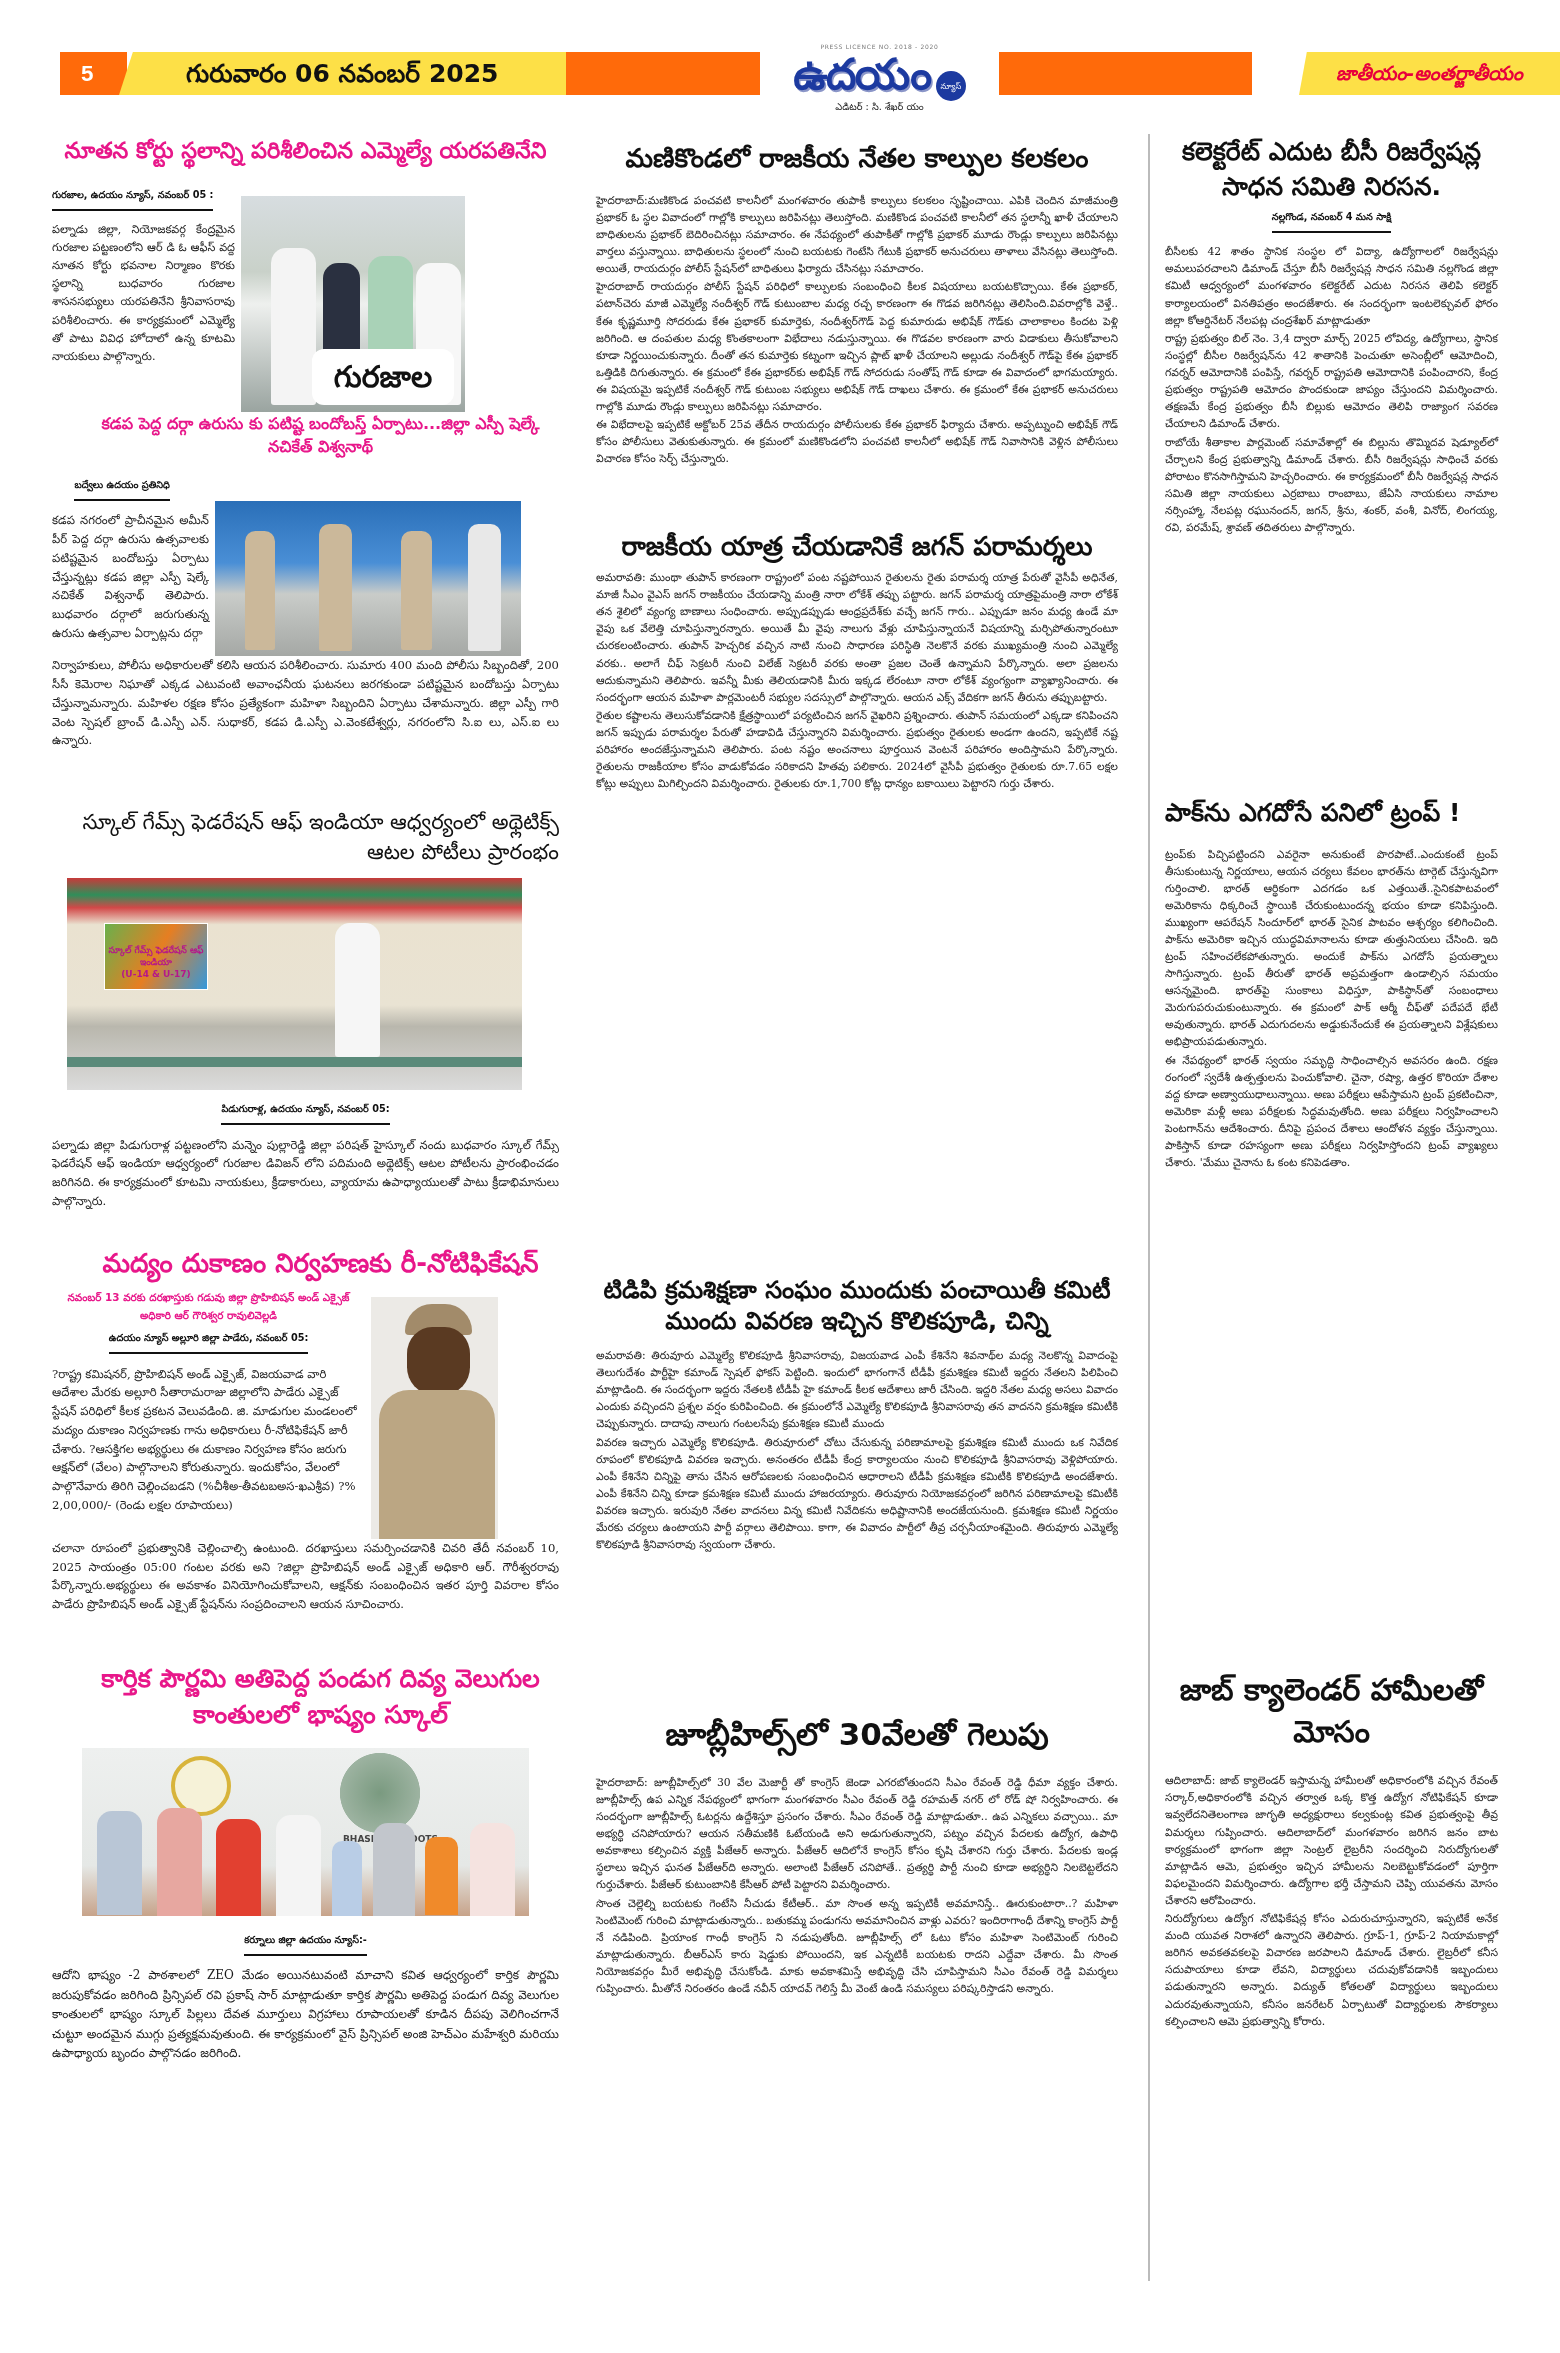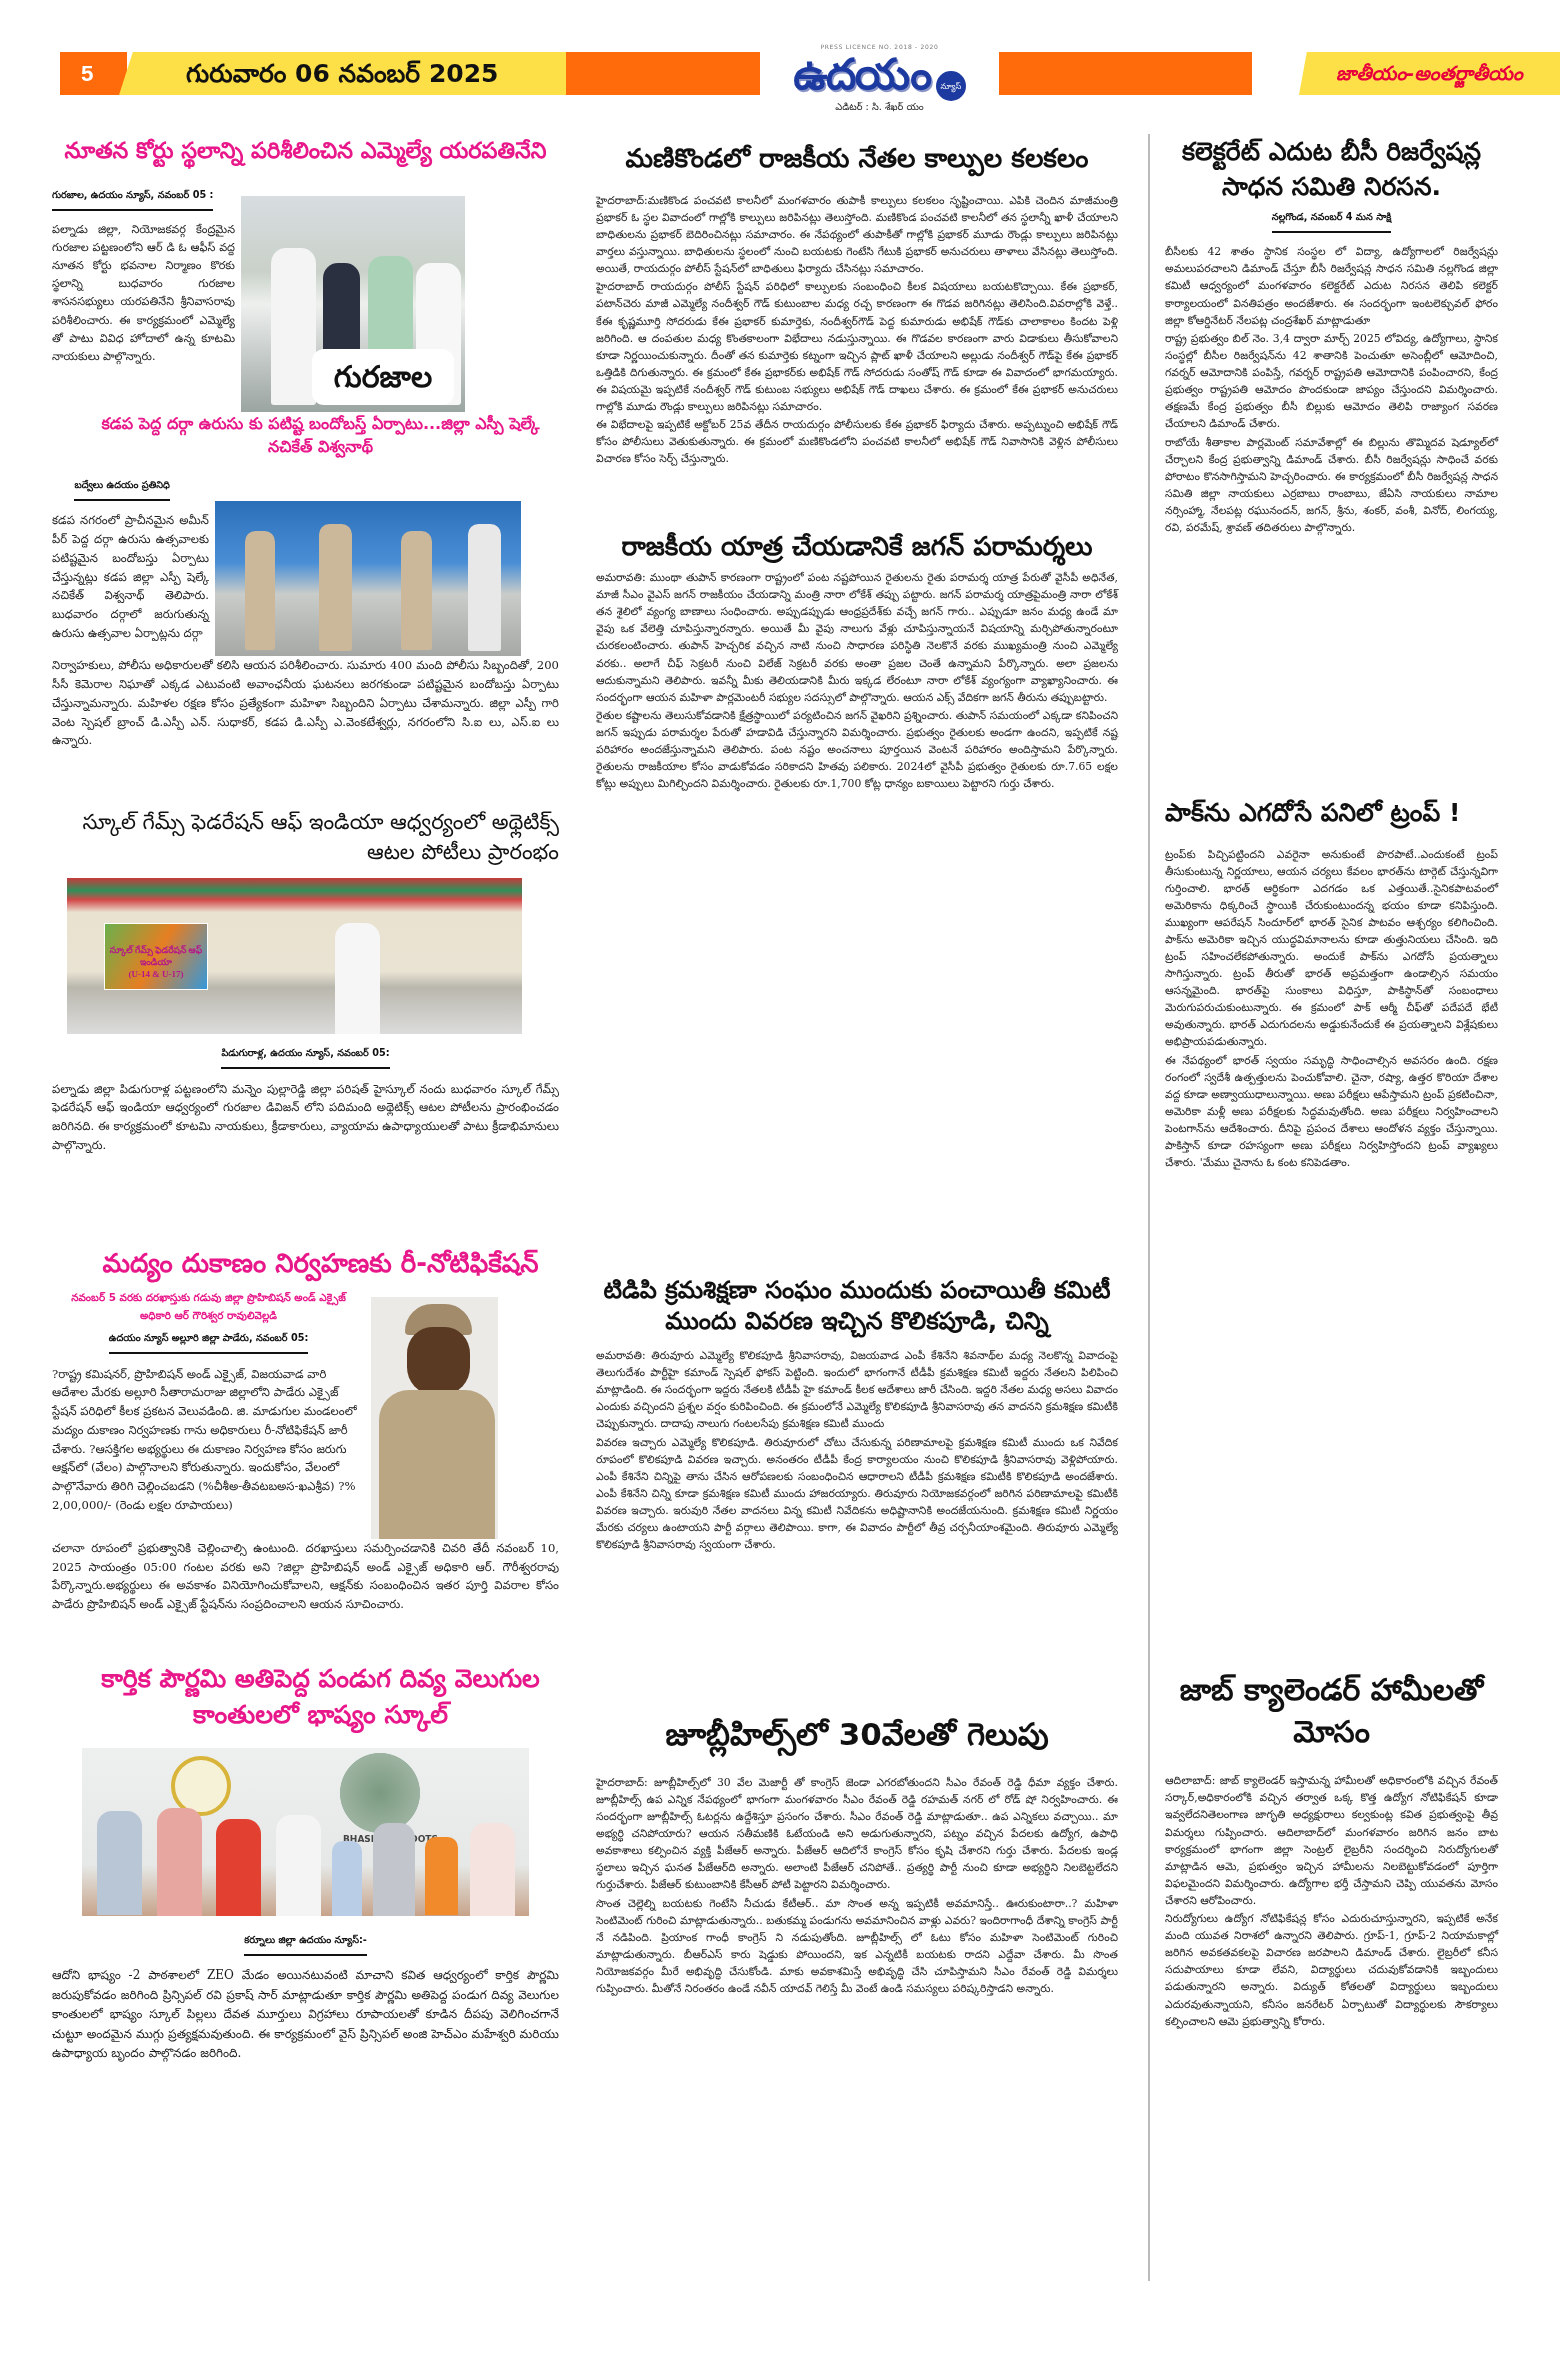--- a/index.html
+++ b/index.html
@@ -102,36 +102,36 @@
         <div style="position:absolute;left:104px;top:22.4px;width:33px;height:127px;background:#cbb89a;border-radius:10.4px 10.4px 2.2px 2.2px;"></div>
         <div style="position:absolute;left:186px;top:30px;width:31px;height:119px;background:#cbb89a;border-radius:10.4px 10.4px 2.2px 2.2px;"></div>
         <div style="position:absolute;left:253px;top:22.4px;width:33px;height:127px;background:#e8e8e8;border-radius:10.4px 10.4px 2.2px 2.2px;"></div>
       </div>
     </div>
     <div class="body" style="font-size:11.6px;line-height:1.62;">నిర్వాహకులు, పోలీసు అధికారులతో కలిసి ఆయన పరిశీలించారు. సుమారు 400 మంది పోలీసు సిబ్బందితో, 200 సీసీ కెమెరాల నిఘాతో ఎక్కడ ఎటువంటి అవాంఛనీయ ఘటనలు జరగకుండా పటిష్టమైన బందోబస్తు ఏర్పాటు చేస్తున్నామన్నారు. మహిళల రక్షణ కోసం ప్రత్యేకంగా మహిళా సిబ్బందిని ఏర్పాటు చేశామన్నారు. జిల్లా ఎస్పీ గారి వెంట స్పెషల్ బ్రాంచ్ డి.ఎస్పీ ఎన్. సుధాకర్, కడప డి.ఎస్పీ ఎ.వెంకటేశ్వర్లు, నగరంలోని సి.ఐ లు, ఎస్.ఐ లు ఉన్నారు.</div>
   </article>
 
   <article style="height:440px;">
     <h2 class="headline hl-plain" style="font-size:21px;line-height:1.45;padding-left:30px;text-align:right;">స్కూల్ గేమ్స్ ఫెడరేషన్ ఆఫ్ ఇండియా ఆధ్వర్యంలో అథ్లెటిక్స్ ఆటల పోటీలు ప్రారంభం</h2>
-    <div class="photo" style="margin:10.4px 0 0 15px;width:455px;height:156px;background:linear-gradient(180deg,#c83a3a 0%,#2f8f5a 8%,#d24848 14%,#eae2d0 22%,#e9e3d3 60%,#b9b7ad 70%,#dcdcdc 100%);font-family:Liberation Serif, serif;">
+    <div class="photo" style="margin:10.4px 0 0 15px;width:455px;height:212px;background:linear-gradient(180deg,#c83a3a 0%,#2f8f5a 8%,#d24848 14%,#eae2d0 22%,#e9e3d3 60%,#b9b7ad 70%,#dcdcdc 100%);">
       <div style="position:absolute;left:37px;top:45px;width:104px;height:67px;background:linear-gradient(120deg,#6ab04c,#e67e22,#3498db);border:1.5px solid #fff;font-size:9px;color:#b5178a;font-weight:bold;text-align:center;padding-top:21px;">
         <span>స్కూల్ గేమ్స్ ఫెడరేషన్ ఆఫ్ ఇండియా</span><br><span>(U-14 &amp; U-17)</span>
       </div>
       <div style="position:absolute;left:0;top:179px;width:455px;height:10.4px;background:#5a8a7a;"></div>
       <div style="position:absolute;left:268px;top:45px;width:45px;height:134px;background:#f6f6f6;border-radius:15px 15px 3px 3px;"></div>
     </div>
     <span class="dateline" style="font-size:9.7px;margin-top:13.4px;">పిడుగురాళ్ల, ఉదయం న్యూస్, నవంబర్ 05:</span>
     <div class="body" style="font-size:11.6px;line-height:1.62;">పల్నాడు జిల్లా పిడుగురాళ్ల పట్టణంలోని మన్నెం పుల్లారెడ్డి జిల్లా పరిషత్ హైస్కూల్ నందు బుధవారం స్కూల్ గేమ్స్ ఫెడరేషన్ ఆఫ్ ఇండియా ఆధ్వర్యంలో గురజాల డివిజన్ లోని పదిమంది అథ్లెటిక్స్ ఆటల పోటీలను ప్రారంభించడం జరిగినది. ఈ కార్యక్రమంలో కూటమి నాయకులు, క్రీడాకారులు, వ్యాయామ ఉపాధ్యాయులతో పాటు క్రీడాభిమానులు పాల్గొన్నారు.</div>
   </article>
 
   <article style="height:414px;">
     <h2 class="headline hl-pink" style="font-size:26px;padding-left:30px;">మద్యం దుకాణం నిర్వహణకు రీ-నోటిఫికేషన్</h2>
     <div class="split" style="margin-top:9px;">
       <div class="text" style="flex:0 0 313px;">
-        <div style="color:#e8178a;font-weight:bold;font-size:10.4px;text-align:center;line-height:1.7;padding:0 15px;">నవంబర్ 5 వరకు దరఖాస్తుకు గడువు జిల్లా ప్రొహిబిషన్ అండ్ ఎక్సైజ్ అధికారి ఆర్ గౌరిశ్వర రావులివెల్లడి</div>
+        <div style="color:#e8178a;font-weight:bold;font-size:10.4px;text-align:center;line-height:1.7;padding:0 15px;">నవంబర్ 13 వరకు దరఖాస్తుకు గడువు జిల్లా ప్రొహిబిషన్ అండ్ ఎక్సైజ్ అధికారి ఆర్ గౌరిశ్వర రావులివెల్లడి</div>
         <span class="dateline" style="font-size:9.7px;">ఉదయం న్యూస్ అల్లూరి జిల్లా పాడేరు, నవంబర్ 05:</span>
         <div class="body" style="font-size:11.6px;line-height:1.62;text-align:left;">?రాష్ట్ర కమిషనర్, ప్రొహిబిషన్ అండ్ ఎక్సైజ్, విజయవాడ వారి ఆదేశాల మేరకు అల్లూరి సీతారామరాజు జిల్లాలోని పాడేరు ఎక్సైజ్ స్టేషన్ పరిధిలో కీలక ప్రకటన వెలువడింది. జి. మాడుగుల మండలంలో మద్యం దుకాణం నిర్వహణకు గాను అధికారులు రీ-నోటిఫికేషన్ జారీ చేశారు. ?ఆసక్తిగల అభ్యర్థులు ఈ దుకాణం నిర్వహణ కోసం జరుగు ఆక్షన్‌లో (వేలం) పాల్గొనాలని కోరుతున్నారు. ఇందుకోసం, వేలంలో పాల్గొనేవారు తిరిగి చెల్లించబడని (%చీశీఅ-తీవటబఅస-ఖఎశ్రీవ) ?% 2,00,000/- (రెండు లక్షల రూపాయలు)</div>
       </div>
       <div class="photo" style="flex:0 0 127px;height:242px;margin-top:7.5px;background:#eceae6;">
         <div style="position:absolute;left:34px;top:7.5px;width:67px;height:31px;background:#a28b6a;border-radius:30px 30px 4.5px 4.5px;"></div>
         <div style="position:absolute;left:36px;top:30px;width:63px;height:67px;background:#5a3a22;border-radius:40%;"></div>
         <div style="position:absolute;left:7.5px;top:93px;width:116px;height:149px;background:#bba683;border-radius:30px 30px 0 0;"></div>
       </div>
     </div>
     <div class="body" style="font-size:11.6px;line-height:1.62;">చలానా రూపంలో ప్రభుత్వానికి చెల్లించాల్సి ఉంటుంది. దరఖాస్తులు సమర్పించడానికి చివరి తేదీ నవంబర్ 10, 2025 సాయంత్రం 05:00 గంటల వరకు అని ?జిల్లా ప్రొహిబిషన్ అండ్ ఎక్సైజ్ అధికారి ఆర్. గౌరీశ్వరరావు పేర్కొన్నారు.అభ్యర్థులు ఈ అవకాశం వినియోగించుకోవాలని, ఆక్షన్‌కు సంబంధించిన ఇతర పూర్తి వివరాల కోసం పాడేరు ప్రొహిబిషన్ అండ్ ఎక్సైజ్ స్టేషన్‌ను సంప్రదించాలని ఆయన సూచించారు.</div>

